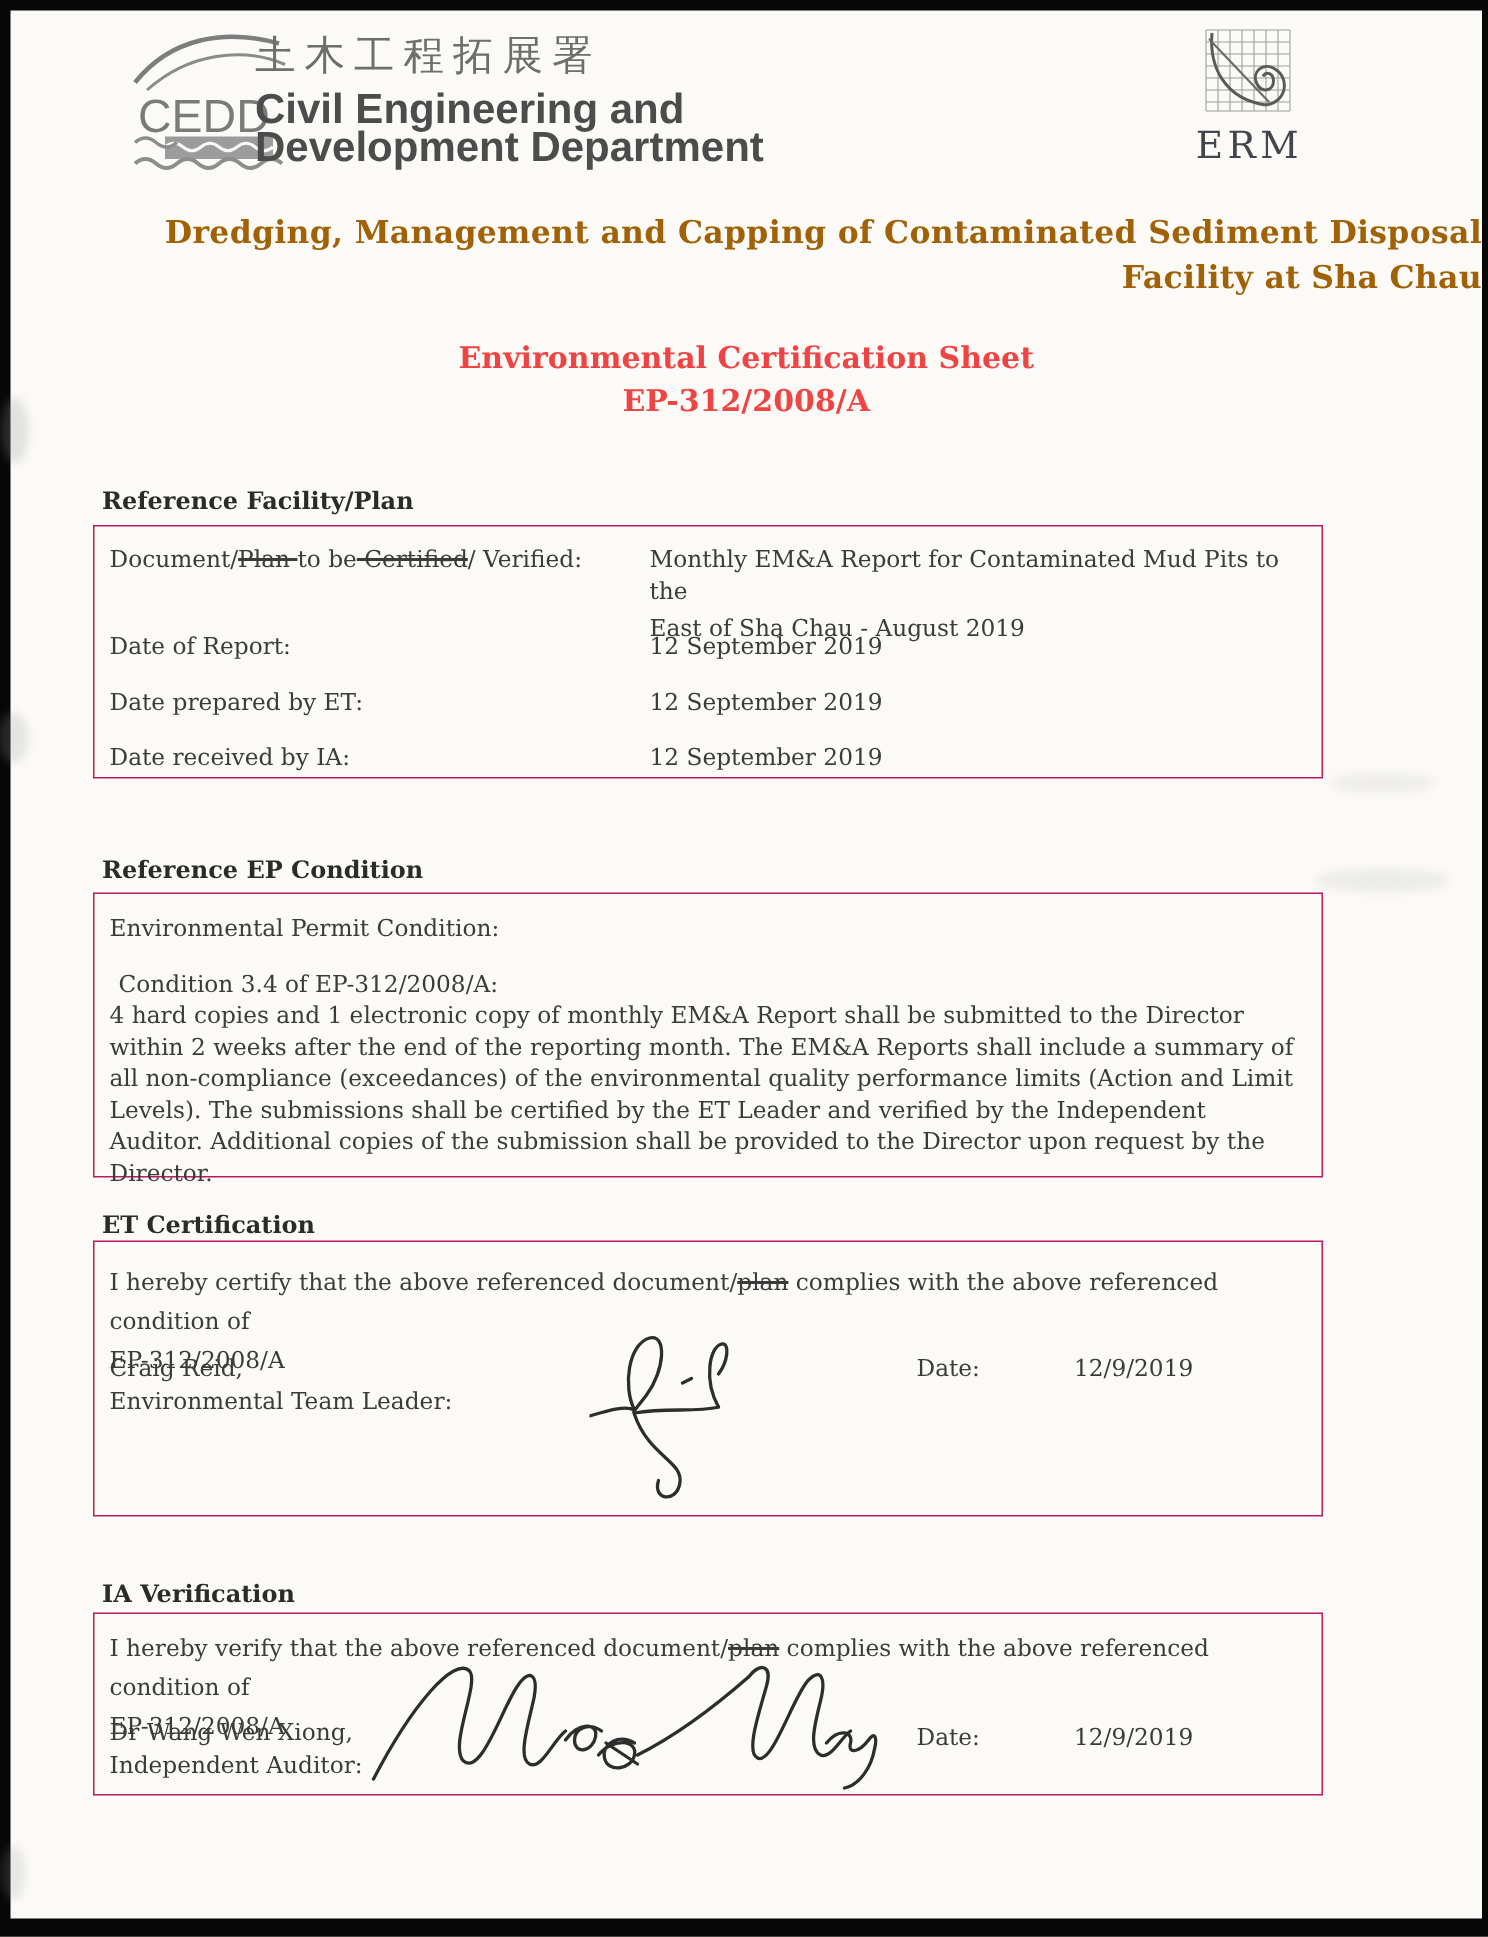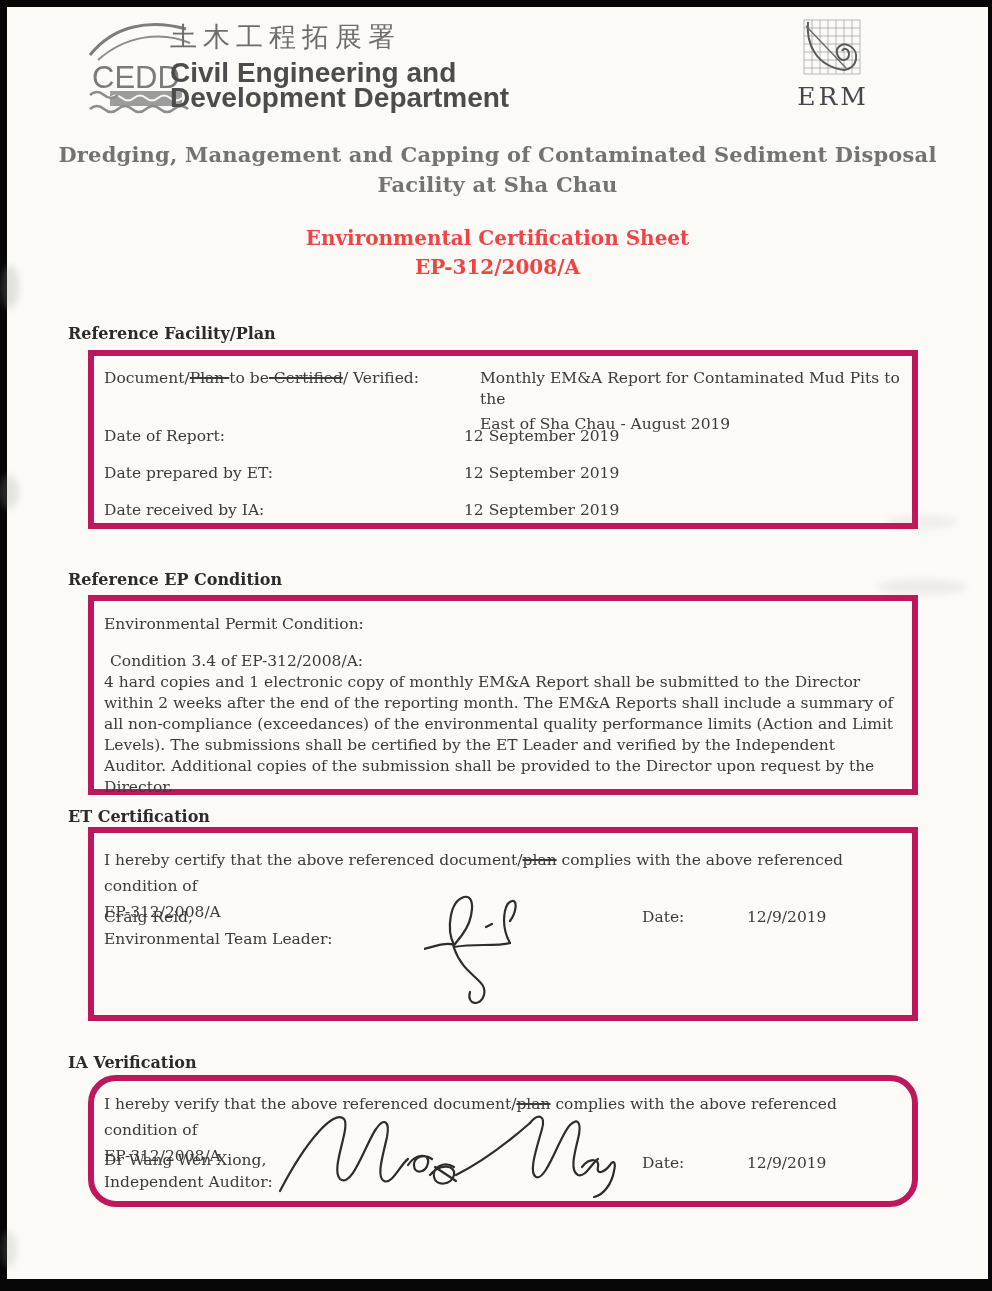--- a/index.html
+++ b/index.html
@@ -1,23 +1,23 @@
 <!DOCTYPE html>
 <html><head>
 <meta charset="utf-8">
 <style>
   html,body{margin:0;padding:0;background:#2a2a2a;}
   .scan{position:relative;width:992px;height:1291px;background:#070707;font-family:"DejavU Serif", "DejaVu Serif", serif;overflow:hidden;}
   .page{position:absolute;left:7px;top:7px;width:981px;height:1272px;background:#fbfaf6;color:#3a3a3a;}
   .abs{position:absolute;}
   .centerline{position:absolute;left:0;width:981px;text-align:center;}
-  .title{font-size:21px;font-weight:bold;color:#737373;line-height:30px;letter-spacing:.2px;}
+  .title{font-size:21px;font-weight:bold;color:#a16207;line-height:30px;letter-spacing:.2px;text-align:right;}
   .subtitle{font-size:20px;font-weight:bold;color:#ef4444;line-height:29px;}
   .sec-h{font-size:16px;font-weight:bold;color:#2b2b2b;}
-  .box{position:absolute;border:6px solid #be185d;background:transparent;margin-left:26px;}
+  .box{position:absolute;border:1px solid #be185d;background:transparent;}
   .t{font-size:15.5px;color:#3b3b3b;line-height:21px;}
   .statement{font-size:15.5px;color:#3b3b3b;line-height:26px;}
   .strike{text-decoration:line-through;text-decoration-thickness:1.5px;}
   .cedd-zh{font-family:"Liberation Sans",sans-serif;font-size:27px;letter-spacing:6px;color:#6e6e6e;}
   .cedd-en{font-family:"Liberation Sans",sans-serif;font-size:28px;font-weight:bold;color:#4c4c4c;line-height:25px;margin-top:5px;}
   .erm-label{font-size:25px;letter-spacing:3px;color:#45454e;}
   .sig path{fill:none;stroke:#2d2d2d;stroke-width:2.2;stroke-linecap:round;stroke-linejoin:round;}
   .logo path,.logo line{fill:none;}
   .smudge{position:absolute;border-radius:50%;filter:blur(3px);background:#9a9a9a;}
 </style>
@@ -85,21 +85,21 @@
     </div>
     <div class="centerline subtitle" style="top:217px;">
       <div>Environmental Certification Sheet</div>
       <div>EP-312/2008/A</div>
     </div>
 
     <div class="abs sec-h" style="left:61px;top:317px;">Reference Facility/Plan</div>
     <div class="box" style="left:55px;top:343px;width:818px;height:167px;">
       <div class="abs t" style="left:10px;top:12px;"><span>Document/</span><span class="strike">Plan </span><span>to be</span><span class="strike"> Certified</span><span>/ Verified:</span>
       </div>
-      <div class="abs t" style="left:386px;top:12px;width:440px;">
+      <div class="abs t" style="left:370px;top:12px;width:440px;">
         <div>Monthly EM&amp;A Report for Contaminated Mud Pits to the</div>
         <div style="margin-top:4px;">East of Sha Chau - August 2019</div>
       </div>
       <div class="abs t" style="left:10px;top:70px;">Date of Report:</div>
       <div class="abs t" style="left:370px;top:70px;">12 September 2019</div>
       <div class="abs t" style="left:10px;top:107px;">Date prepared by  ET:</div>
       <div class="abs t" style="left:370px;top:107px;">12 September 2019</div>
       <div class="abs t" style="left:10px;top:144px;">Date received by IA:</div>
       <div class="abs t" style="left:370px;top:144px;">12 September 2019</div>
     </div>
@@ -128,21 +128,21 @@
         <path d="M30,62 C52,58 70,62 86,58"></path>
         <path d="M86,58 C76,40 80,18 88,16 C94,15 92,28 86,36"></path>
         <path d="M62,42 l6,-3"></path>
         <path d="M30,63 C40,92 64,94 60,110 C57,122 42,120 46,107"></path>
       </svg>
       <div class="abs t" style="left:548px;top:74px;">Date:</div>
       <div class="abs t" style="left:653px;top:74px;">12/9/2019</div>
     </div>
 
     <div class="abs sec-h" style="left:61px;top:1046px;">IA Verification</div>
-    <div class="box" style="left:55px;top:1068px;width:818px;height:120px;border-radius:28px;">
+    <div class="box" style="left:55px;top:1068px;width:818px;height:120px;">
       <div class="abs statement" style="left:10px;top:10px;width:796px;">
         <div><span>I hereby verify that the above referenced document/</span><span class="strike">plan</span><span> complies with the above referenced condition of</span>
         </div>
         <div>EP-312/2008/A</div>
       </div>
       <div class="abs t" style="left:10px;top:68px;line-height:22px;">
         <div>Dr Wang Wen Xiong,</div>
         <div>Independent Auditor:</div>
       </div>
       <svg class="sig abs" style="left:178px;top:16px;" width="345" height="102" viewBox="0 0 345 102">

